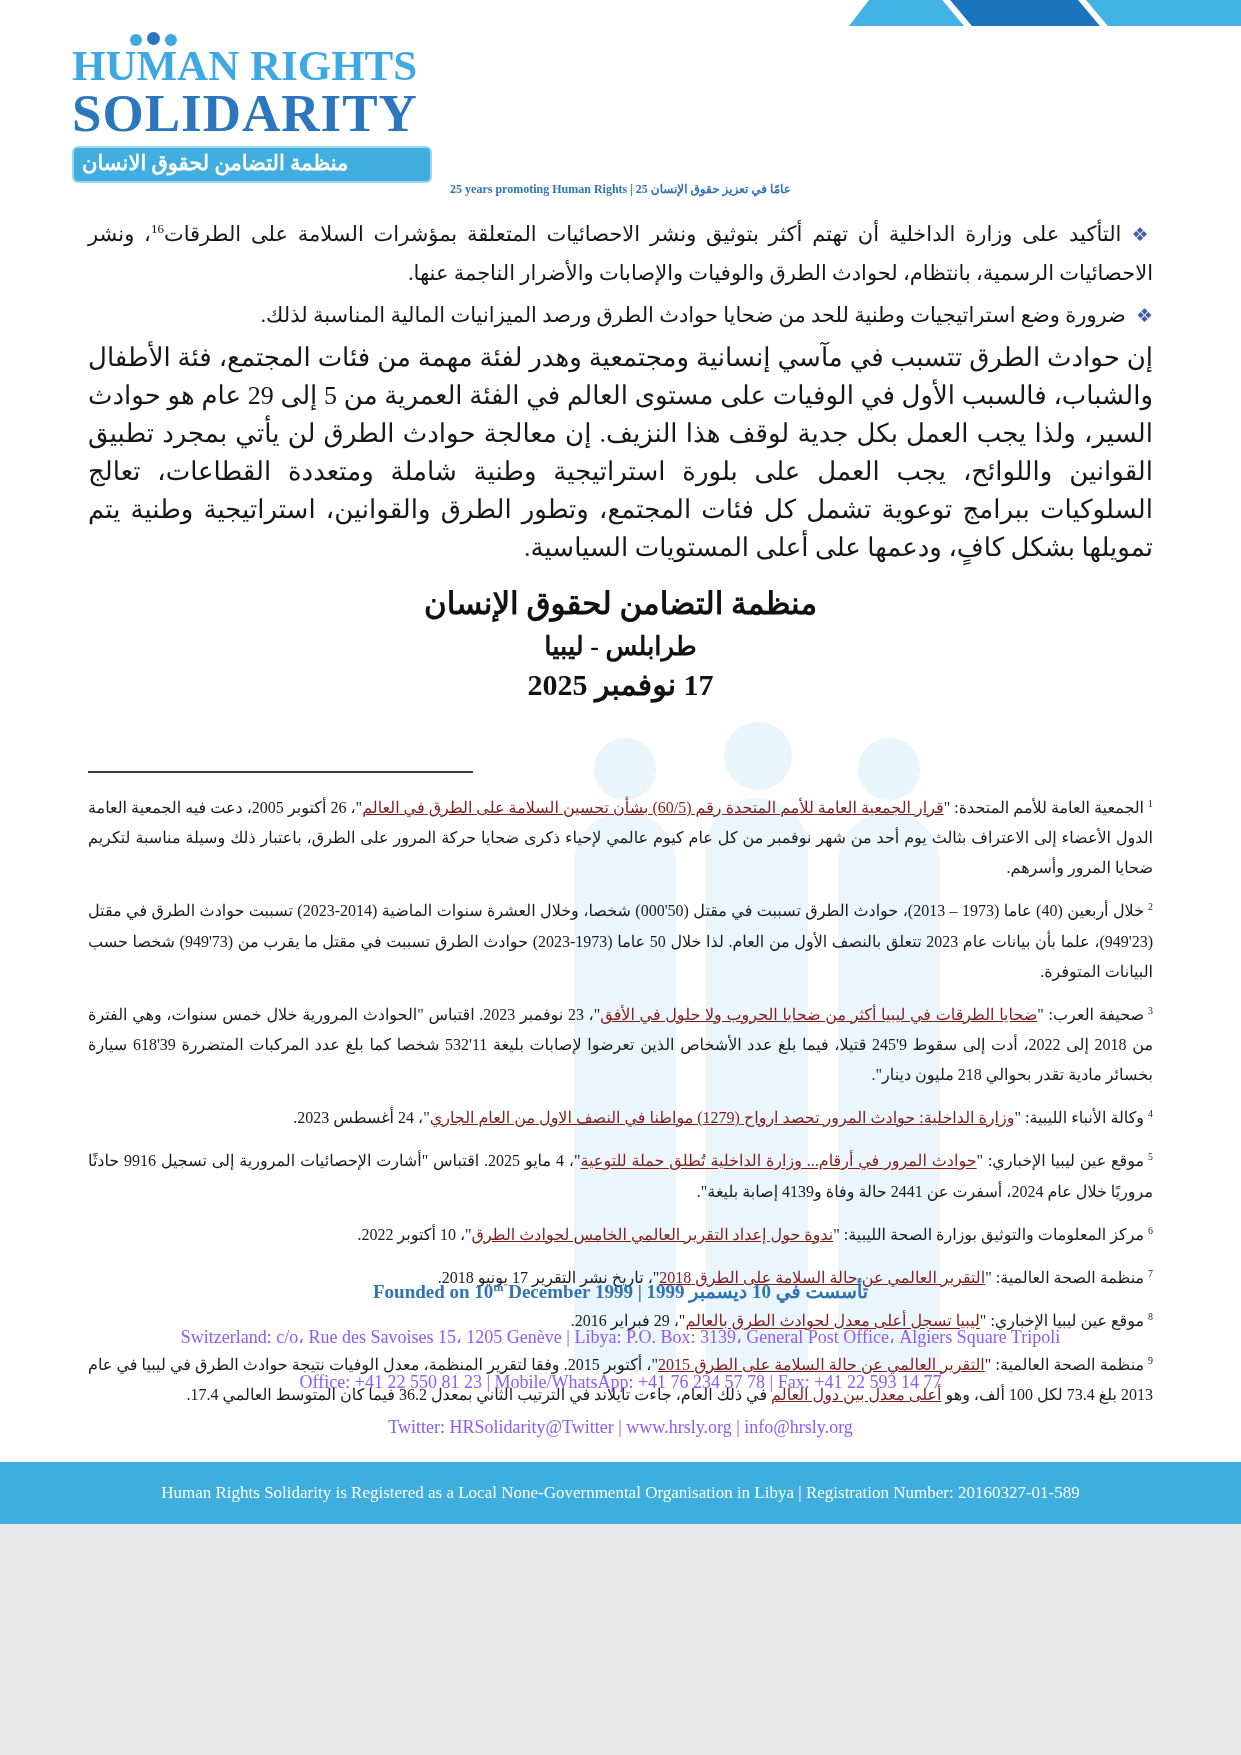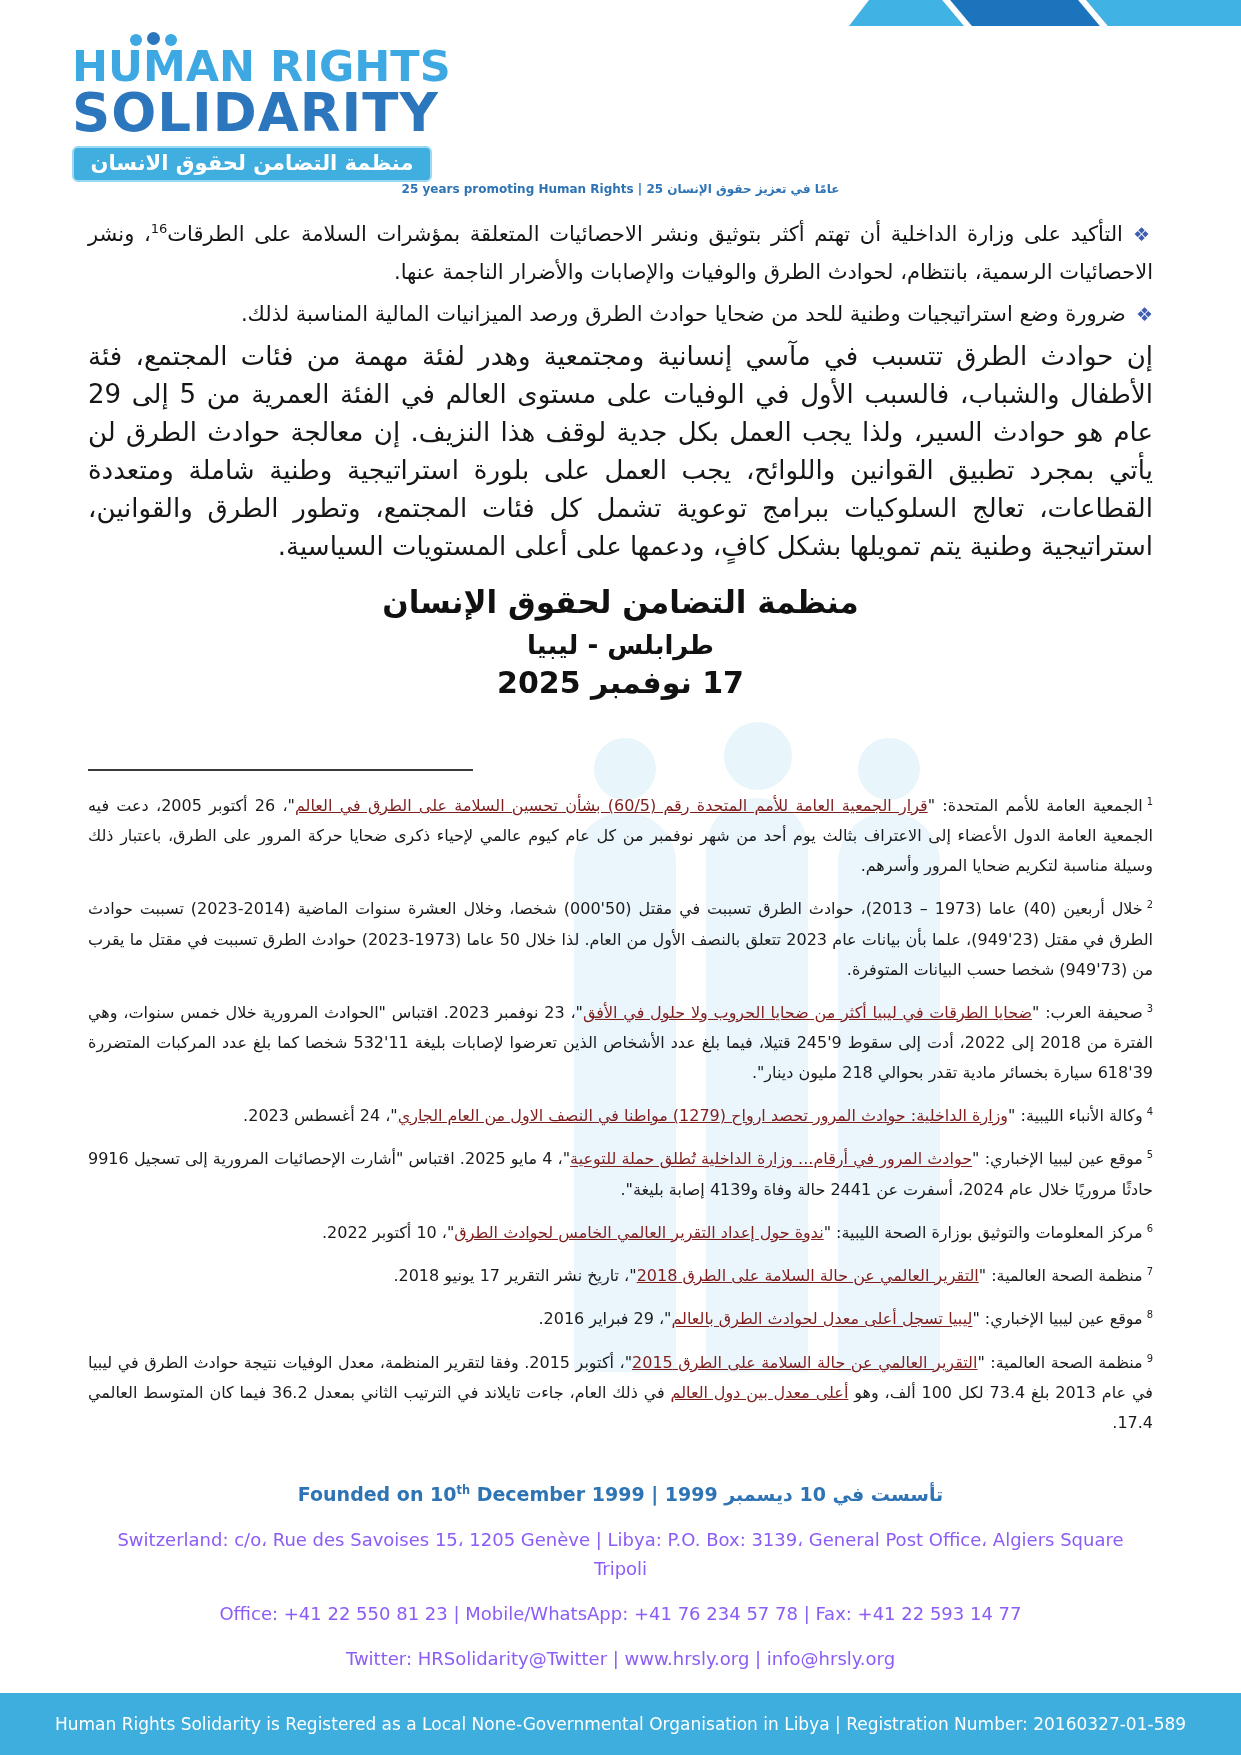--- a/index.html
+++ b/index.html
@@ -1,35 +1,35 @@
 <!DOCTYPE html>
 <html><head>
 <meta charset="utf-8">
 <style>
   * { margin:0; padding:0; box-sizing:border-box; }
   html,body { background:#e8e8e8; }
   body { font-family:"DejaVu Sans", sans-serif; }
-  .page { position:relative; width:1241px; height:1755px; margin:0 auto; background:#ffffff; overflow:hidden; }
+  .page { position:relative; width:1241px; height:1524px; margin:0 auto; background:#ffffff; overflow:hidden;font-family:Liberation Serif, serif; }
 
   
   .top-band { position:absolute; top:0; right:0; width:392px; height:26px; background:#41b2e4;
               clip-path:polygon(20px 0, 100% 0, 100% 100%, 0 100%); }
   .band-dark { position:absolute; top:0; left:104px; width:144px; height:26px; background:#1c75bc;
                border-left:8px solid #fff; border-right:8px solid #fff; transform:skewX(40deg); }
 
   
   .logo { position:absolute; top:30px; left:72px; width:400px; z-index:2; }
   .logo-l1 { position:relative; margin-top:14px; font-size:43px; font-weight:bold; letter-spacing:0;
              color:#3da8e2; line-height:44px; }
   .logo-heads { position:absolute; top:-10px; left:58px; display:flex; gap:5px; }
   .logo-heads i { display:block; width:12px; height:12px; border-radius:50%; background:#3da8e2; }
   .logo-heads i.mid { background:#2b76bd; width:13px; height:13px; margin-top:-2px; }
   .logo-l2 { font-size:53px; font-weight:bold; color:#2b76bd; letter-spacing:1px; line-height:54px; margin-top:-2px; }
   .logo-banner { margin-top:6px; width:360px; background:#41aee0; border:2px solid #9bd9f3; border-radius:6px;
-                 color:#ffffff; text-align:center; font-size:21px; font-weight:bold; padding:3px 0 5px;
+                 color:#ffffff; text-align:left; font-size:21px; font-weight:bold; padding:3px 8px 5px;
                  direction:rtl; }
 
   
   .watermark { position:absolute; inset:0; z-index:0; pointer-events:none; }
   .wm-head { position:absolute; border-radius:50%; background:rgba(77,175,225,0.13); width:62px; height:62px; }
   .wm-body { position:absolute; background:rgba(77,175,225,0.11); width:102px; border-radius:52px 52px 0 0; }
 
   
   .content { position:relative; z-index:1; padding:178px 88px 0 88px; }
   .tagline { direction:ltr; text-align:center; color:#2e74b5; font-weight:bold; font-size:12px;

